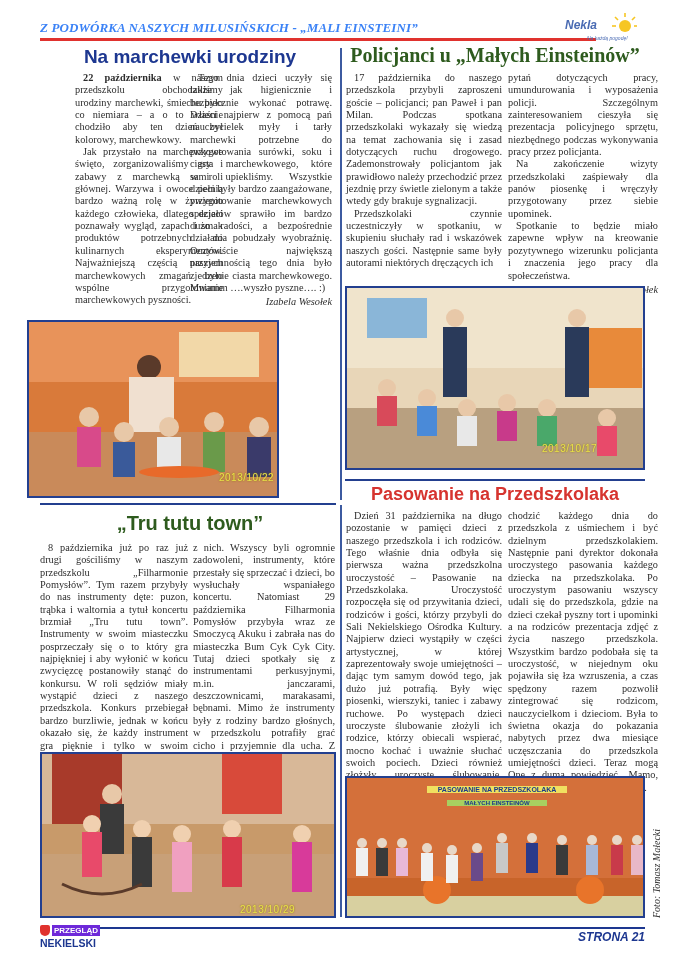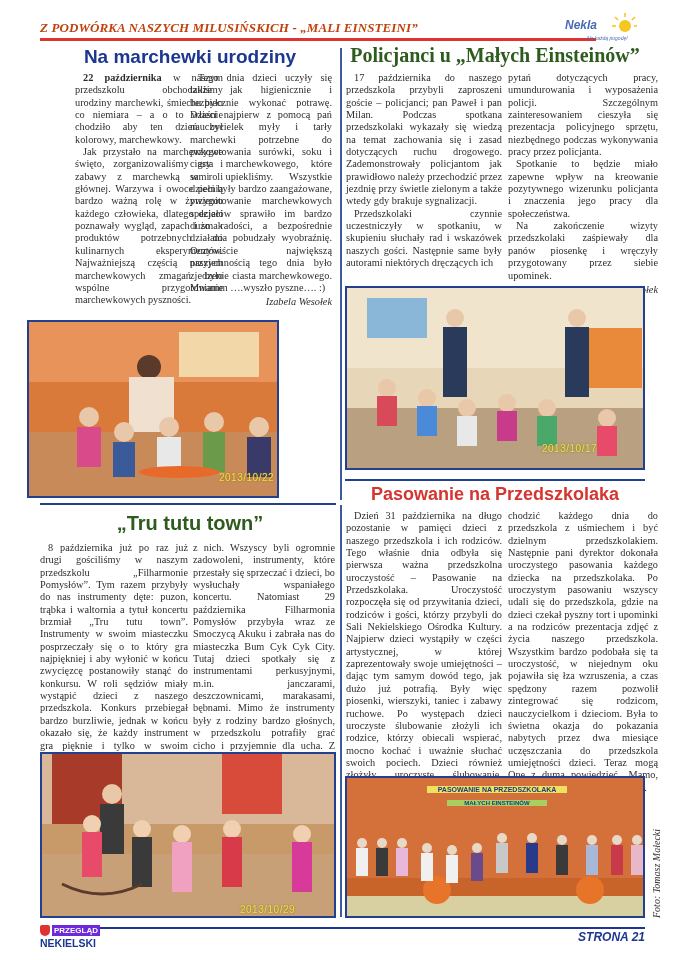--- a/index.html
+++ b/index.html
@@ -1,19 +1,19 @@
 <!DOCTYPE html>
 <html><head>
 <meta charset="utf-8">
 <style>
   * { box-sizing: border-box; margin: 0; padding: 0; }
   html, body { width: 679px; height: 960px; background: #ffffff; overflow: hidden; }
   body { position: relative; font-family: "Liberation Serif", "DejaVu Serif", serif; color: #2a2a2a; }
 
-  .header-title { position: absolute; left: 40px; top: 20px; font-size: 13px; font-style: italic; font-weight: bold; color: #c2410c; letter-spacing: 0.1px; font-family: "Liberation Serif", serif; }
+  .header-title { position: absolute; left: 40px; top: 20px; font-size: 13px; font-style: italic; font-weight: bold; color: #3b82f6; letter-spacing: 0.1px; font-family: "Liberation Serif", serif; }
   .header-rule { position: absolute; left: 40px; top: 38px; width: 556px; height: 3px; background: #e0322e; }
   .logo { position: absolute; left: 565px; top: 10px; width: 80px; height: 34px; }
   .logo .sun { position: absolute; left: 46px; top: 2px; width: 26px; height: 20px; }
   .logo .word { position: absolute; left: 0; top: 4px; font-family: "Liberation Sans", sans-serif; font-weight: bold; font-style: italic; color: #e0322e; font-size: 17px; }
   .logo .word span { color: #4a6bb3; font-size: 12px; }
   .logo .tag { position: absolute; left: 22px; top: 25px; font-size: 5px; color: #4a6bb3; font-family: "Liberation Sans", sans-serif; font-style: italic; }
 
   .col-divider { position: absolute; width: 2px; background: #3c5aa0; }
 
   h2.title { position: absolute; text-align: center; font-weight: bold; }
@@ -98,22 +98,22 @@
 
 <div class="col-divider" style="left:340px; top:48px; height:452px;"></div>
 
 <h2 class="title t-green" style="left:345px; top:44px; width:300px;">Policjanci u „Małych Einsteinów”</h2>
 <div class="col" style="left:346px; top:72px; width:156px;">
   <p>17 października do naszego przedszkola przybyli zaproszeni goście – policjanci; pan Paweł i pan Milan. Podczas spotkana przedszkolaki wykazały się wiedzą na temat zachowania się i zasad dotyczących ruchu drogowego. Zademonstrowały policjantom jak prawidłowo należy przechodzić przez jezdnię przy świetle zielonym a także wtedy gdy brakuje sygnalizacji.</p>
   <p>Przedszkolaki czynnie uczestniczyły w spotkaniu, w skupieniu słuchały rad i wskazówek naszych gości. Następnie same były autorami niektórych dręczących ich</p>
 </div>
 <div class="col" style="left:508px; top:72px; width:150px;">
   <p class="noindent">pytań dotyczących pracy, umundurowania i wyposażenia policji. Szczególnym zainteresowaniem cieszyła się prezentacja policyjnego sprzętu, niezbędnego podczas wykonywania pracy przez policjanta.</p>
+  <p>Na zakończenie wizyty przedszkolaki zaśpiewały dla panów piosenkę i wręczyły przygotowany przez siebie upominek.</p>
   <p>Spotkanie to będzie miało zapewne wpływ na kreowanie pozytywnego wizerunku policjanta i znaczenia jego pracy dla społeczeństwa.</p>
-  <p>Na zakończenie wizyty przedszkolaki zaśpiewały dla panów piosenkę i wręczyły przygotowany przez siebie upominek.</p>
   <p class="sig">Izabela Wesołek</p>
 </div>
 <div class="photo" style="left:345px; top:286px; width:300px; height:184px;">
   <svg width="300" height="184" viewBox="0 0 300 184">
     <rect width="300" height="184" fill="#e8d6b8"></rect>
     <rect x="0" y="0" width="300" height="80" fill="#f0e4cc"></rect>
     <rect x="20" y="10" width="60" height="40" fill="#8ab6d8"></rect>
     <rect x="240" y="40" width="55" height="60" fill="#e88a3a"></rect>
     <circle cx="108" cy="30" r="9" fill="#e8c8a8"></circle>
       <rect x="96" y="39" width="24" height="70" fill="#2a3a5a"></rect>

